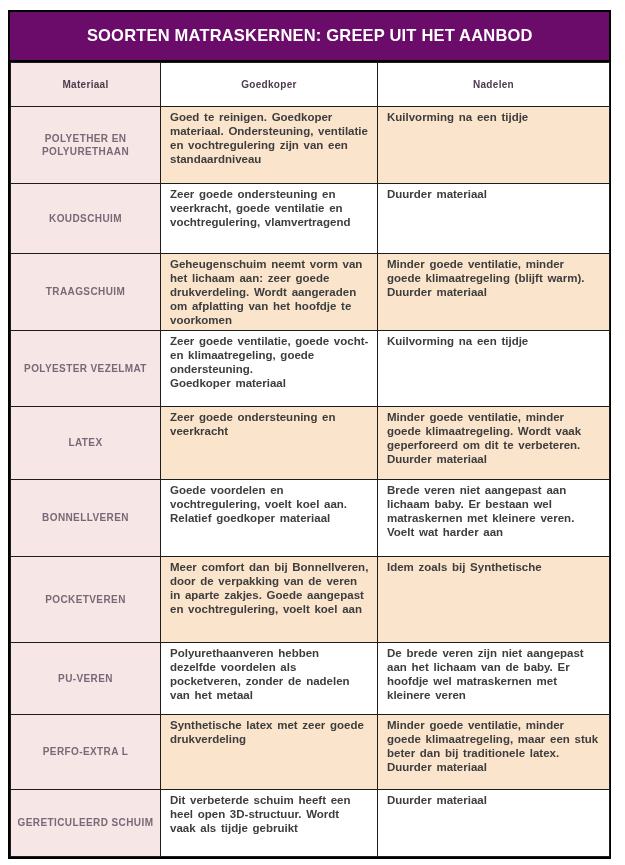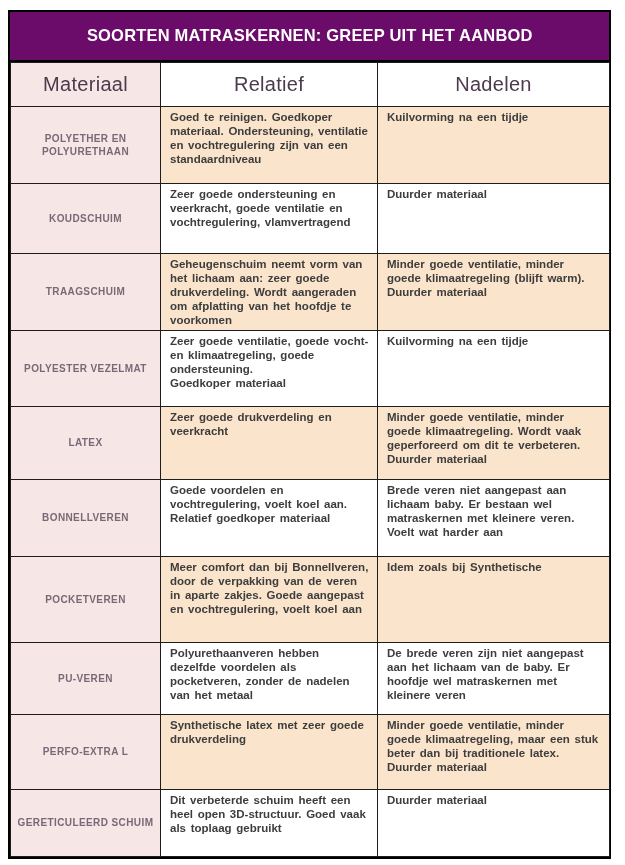--- a/index.html
+++ b/index.html
@@ -49,22 +49,22 @@
   col.c-m { width: 150px; }
   col.c-v { width: 217px; }
   col.c-n { width: 232px; }
   th, td {
     border: 1px solid var(--border, #1D1D1D);
     box-sizing: border-box;
     font-weight: bold;
   }
   thead tr { height: 44px; }
   th {
-    font-size: 20px;
-    font-weight: normal;
+    font-size: 10px;
+    font-weight: bold;
     color: var(--header-text, #4D3A4D);
     text-align: center;
     vertical-align: middle;
     background: var(--row-bg, #FFFFFF);
     letter-spacing: 0.3px;
   }
   th.m-head { background: var(--materiaal-col-bg, #F7E6E6); }
   td.m {
     background: var(--materiaal-col-bg, #F7E6E6);
     color: var(--label-text, #7B6876);
@@ -108,21 +108,21 @@
     </div>
     <table>
       <colgroup>
         <col class="c-m">
           <col class="c-v">
           <col class="c-n">
       </colgroup>
       <thead>
         <tr>
           <th class="m-head">Materiaal</th>
-          <th>Relatief</th>
+          <th>Goedkoper</th>
           <th>Nadelen</th>
         </tr>
       </thead>
       <tbody id="table-body">
   <tr class="shaded">
     <td class="m">POLYETHER EN POLYURETHAAN</td>
     <td class="v">Goed te reinigen. Goedkoper materiaal. Ondersteuning, ventilatie en vochtregulering zijn van een standaardniveau</td>
     <td class="n">Kuilvorming na een tijdje</td>
   </tr>
 
@@ -141,21 +141,21 @@
 
   <tr>
     <td class="m">POLYESTER VEZELMAT</td>
     <td class="v">Zeer goede ventilatie, goede vocht- en klimaatregeling, goede ondersteuning.
 Goedkoper materiaal</td>
     <td class="n">Kuilvorming na een tijdje</td>
   </tr>
 
   <tr class="shaded">
     <td class="m">LATEX</td>
-    <td class="v">Zeer goede drukverdeling en veerkracht</td>
+    <td class="v">Zeer goede ondersteuning en veerkracht</td>
     <td class="n">Minder goede ventilatie, minder goede klimaatregeling. Wordt vaak geperforeerd om dit te verbeteren.
 Duurder materiaal</td>
   </tr>
 
   <tr>
     <td class="m">BONNELLVEREN</td>
     <td class="v">Goede voordelen en vochtregulering, voelt koel aan.
 Relatief goedkoper materiaal</td>
     <td class="n">Brede veren niet aangepast aan lichaam baby. Er bestaan wel matraskernen met kleinere veren.
 Voelt wat harder aan</td>
@@ -175,19 +175,19 @@
 
   <tr class="shaded">
     <td class="m">PERFO-EXTRA L</td>
     <td class="v">Synthetische latex met zeer goede drukverdeling</td>
     <td class="n">Minder goede ventilatie, minder goede klimaatregeling, maar een stuk beter dan bij traditionele latex.
 Duurder materiaal</td>
   </tr>
 
   <tr>
     <td class="m">GERETICULEERD SCHUIM</td>
-    <td class="v">Dit verbeterde schuim heeft een heel open 3D-structuur. Goed vaak als toplaag gebruikt</td>
+    <td class="v">Dit verbeterde schuim heeft een heel open 3D-structuur. Wordt vaak als tijdje gebruikt</td>
     <td class="n">Duurder materiaal</td>
   </tr>
 </tbody>
     </table>
   </div>
 </div>
 
 </body></html>

